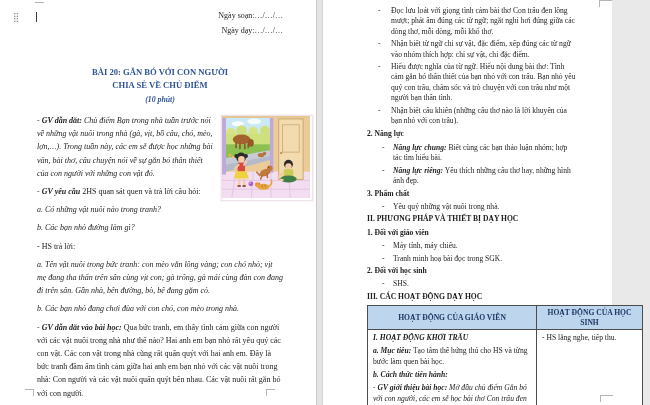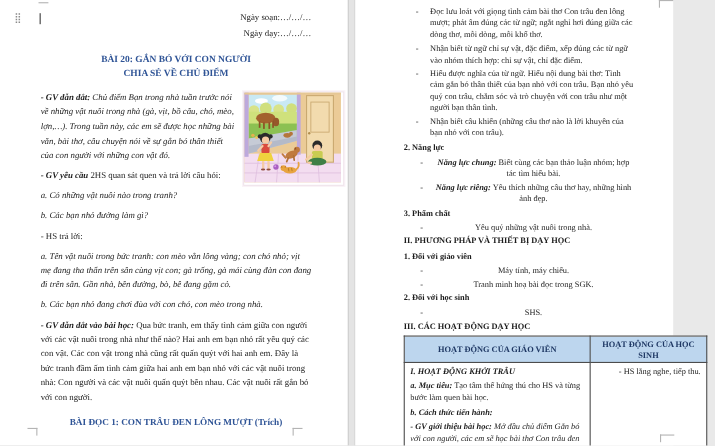--- a/index.html
+++ b/index.html
@@ -10,21 +10,21 @@
   .spread{display:flex;width:650px;height:405px;}
   .page{background:#ffffff;position:relative;box-sizing:border-box;}
   .page-left{width:316px;}
   .page-gap{width:7px;background:#e4e4e4;border-left:1px solid #c9c9c9;border-right:1px solid #d6d6d6;box-sizing:border-box;}
   .page-right{width:289px;}
 
   
   .pl-inner{padding:9px 33px 0 37px;font-size:8px;line-height:13.2px;}
   .pl-inner p{margin:0 0 5px;}
   .dates p{margin:0 0 1.5px;text-align:right;}
-  .title-block{text-align:center;margin-top:10px;margin-bottom:8px;}
+  .title-block{text-align:center;margin-top:29px;margin-bottom:8px;}
   .blue{color:var(--heading-blue,#2F5496);}
   .bold{font-weight:bold;font-style:italic;}
   .ital{font-style:italic;}
   .doc-title{font-weight:bold;font-size:8.6px;line-height:13.5px;}
   .duration{font-weight:bold;font-style:italic;font-size:7.8px;line-height:13px;}
   .reading-title-block{text-align:center;margin:9px 0 4px;}
   .reading-title{font-weight:bold;font-size:8.4px;line-height:13px;}
   .illustration{
     float:right;width:90px;height:84px;margin:1px -30px 4px 7px;
     background:#fff;border:1px solid #f0e4ec;box-shadow:0 0 0 1px #faf3f7;
@@ -39,34 +39,34 @@
   .mark-br{left:266px;top:389px;width:8px;height:6px;border-left:1px solid #b4b4b4;border-top:1px solid #b4b4b4;}
   .mark-rt{left:276px;top:0;width:12px;height:6px;border-left:1px solid #b4b4b4;border-bottom:1px solid #b4b4b4;border-bottom-width:0;border-top:1px solid #b4b4b4;}
   .mark-rb{left:277px;top:395px;width:12px;height:6px;border-left:1px solid #b4b4b4;border-top:1px solid #b4b4b4;}
 
   
   .pr-inner{padding:6px 35px 0 44px;font-size:7.6px;line-height:10.4px;}
   .pr-inner p{margin:0 0 3px;}
   .dash-list{margin:0 0 3px;}
   .dash-item{margin:0 0 2px 11px;padding-left:13px;position:relative;}
   .dash-item::before{content:"-";position:absolute;left:0;top:0;}
-  .sub-dash{margin-left:15px;padding-left:11px;text-align:center;}
+  .sub-dash{margin-left:15px;padding-left:11px;}
   .rp-h{font-weight:bold;margin:2px 0 3px;}
   .rp-h-big{font-weight:bold;margin:3px 0 4px;}
 
   table.activities{border-collapse:collapse;width:275px;table-layout:fixed;margin-top:1px;background:#fff;}
   table.activities th,table.activities td{border:1px solid #4c4c4c;box-sizing:border-box;}
   table.activities th{
     background:var(--table-header-bg,#BDD6EE);color:var(--table-header-text,#1F3864);
     font-size:7.6px;font-weight:bold;line-height:9.6px;text-align:center;padding:2px 3px;height:21px;vertical-align:middle;
   }
   table.activities td{vertical-align:top;padding:3px 5px;}
   .cell-clip{height:92px;overflow:hidden;line-height:10.6px;}
   .cell-clip p{margin:0 0 2.5px;}
-  .hs-cell{margin-top:58px;text-align:right;}
+  .hs-cell{margin-top:58px;}
 </style>
 </head>
 <body>
 
 <div class="spread">
 
   <div class="page page-left">
     <div class="mark mark-tl2"></div>
     <div class="mark mark-bl"></div>
     <div class="mark mark-br"></div>
@@ -75,20 +75,21 @@
 
     <div class="pl-inner">
       <div class="dates">
         <p>Ngày soạn:…/…/…</p>
         <p>Ngày dạy:…/…/…</p>
       </div>
 
       <div class="title-block">
         <div class="doc-title blue">BÀI 20: GẮN BÓ VỚI CON NGƯỜI</div>
         <div class="doc-title blue">CHIA SẺ VỀ CHỦ ĐIỂM</div>
+        <div class="duration blue">(10 phút)</div>
       </div>
 
       <div class="illustration">
         <svg width="88" height="82" viewBox="0 0 90 84" xmlns="http://www.w3.org/2000/svg">
           <rect x="0" y="0" width="90" height="84" fill="#EBCB97"></rect>
 
           <rect x="0" y="57" width="90" height="27" fill="#F3DDF0"></rect>
           <line x1="10" y1="84" x2="14" y2="57" stroke="#E0C0E0" stroke-width="0.8"></line>
           <line x1="30" y1="84" x2="32" y2="57" stroke="#E0C0E0" stroke-width="0.8"></line>
           <line x1="50" y1="84" x2="50" y2="57" stroke="#E0C0E0" stroke-width="0.8"></line>

